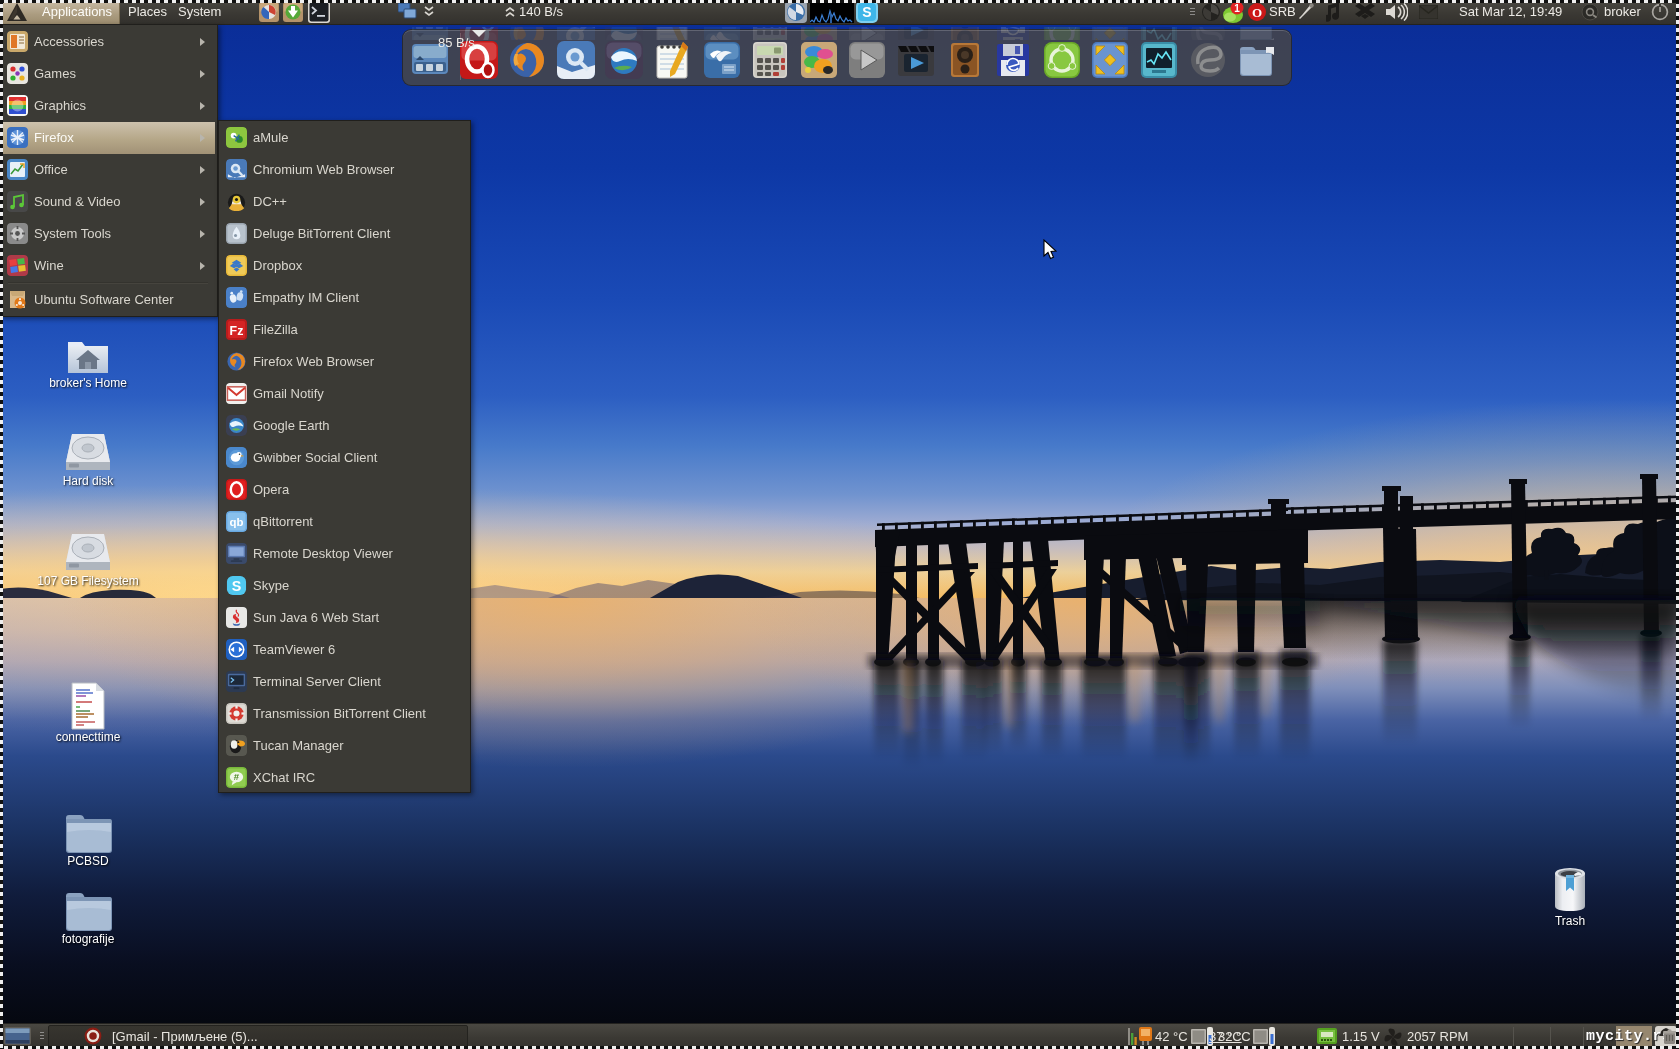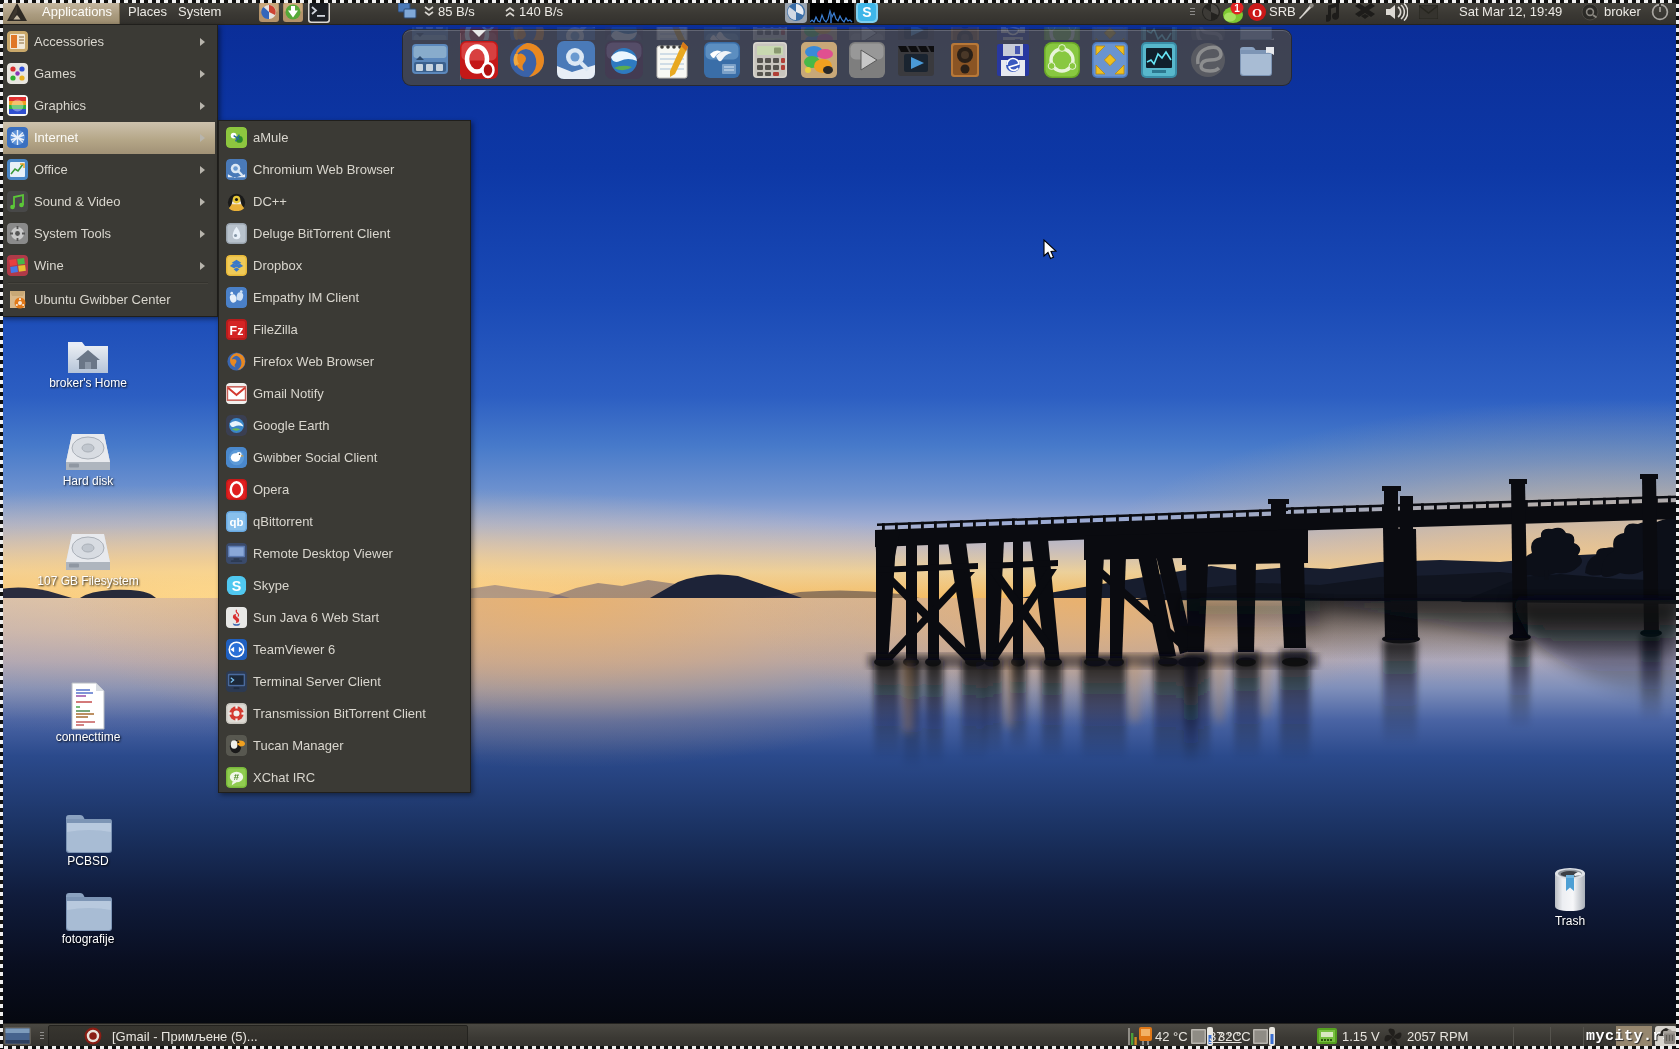--- a/index.html
+++ b/index.html
@@ -754,21 +754,21 @@
     </svg>
 
     <svg class="abs" style="left:398px;top:3px" width="22" height="18" viewBox="0 0 22 18">
       <rect x="0" y="0" width="12" height="9" rx="1" fill="#4a79b8" stroke="#2c4a74"></rect>
       <rect x="6" y="6" width="12" height="9" rx="1" fill="#7fa8d8" stroke="#2c4a74"></rect>
     </svg>
     <svg class="abs" style="left:424px;top:6px" width="10" height="12" viewBox="0 0 10 12">
       <path d="M1 1 L5 4 L9 1" stroke="#d8d5cf" stroke-width="1.6" fill="none"></path>
       <path d="M1 6 L5 9 L9 6" stroke="#d8d5cf" stroke-width="1.6" fill="none"></path>
     </svg>
-    <div class="ptxt" style="left:438px;">85 B/s</div>
+    <div class="ptxt" style="left:438px;margin-top:31px;">85 B/s</div>
     <svg class="abs" style="left:505px;top:6px" width="10" height="12" viewBox="0 0 10 12">
       <path d="M1 5 L5 2 L9 5" stroke="#d8d5cf" stroke-width="1.6" fill="none"></path>
       <path d="M1 10 L5 7 L9 10" stroke="#d8d5cf" stroke-width="1.6" fill="none"></path>
     </svg>
     <div class="ptxt" style="left:519px;">140 B/s</div>
 
     <svg class="abs" style="left:785px;top:1px" width="22" height="22" viewBox="0 0 22 22">
       <rect x="0" y="0" width="22" height="22" rx="4" fill="#9aa4b0"></rect>
       <circle cx="11" cy="11" r="9" fill="#3a6ea8"></circle>
       <path d="M11 3 A8 8 0 0 1 18 14 L11 11 Z" fill="#e8ecf2"></path>
@@ -961,21 +961,21 @@
         </svg>
         <div class="lbl" style="">Graphics</div>
         <div class="arr"></div>
       </div>
     <div class="mrow hl" style="top:97px">
         <svg class="micon" width="21" height="21" viewBox="0 0 21 21">
           <rect width="21" height="21" rx="3" fill="#3a70c0"></rect>
           <circle cx="10.5" cy="10.5" r="7.5" fill="#5c92d8"></circle>
           <path d="M4 8 L17 13 M17 8 L4 13 M10.5 3 L10.5 18 M5 5.5 L16 15.5 M16 5.5 L5 15.5" stroke="#e8f0fa" stroke-width="1.4"></path>
         </svg>
-        <div class="lbl" style="color:#fbfaf6;">Internet</div>
+        <div class="lbl" style="color:#fbfaf6;">Firefox</div>
         <div class="arr"></div>
       </div>
     <div class="mrow" style="top:129px">
         <svg class="micon" width="21" height="21" viewBox="0 0 21 21">
           <rect width="21" height="21" rx="3" fill="#4a88c8"></rect>
           <rect x="3" y="3" width="15" height="15" rx="1" fill="#e8f0f8"></rect>
           <path d="M4 15 L8 10 L11 12 L16 5" stroke="#3a9a3a" stroke-width="1.6" fill="none"></path>
           <path d="M13 5 h4 v4" stroke="#e8a020" stroke-width="1.4" fill="none"></path>
         </svg>
         <div class="lbl" style="">Office</div>
@@ -1025,21 +1025,21 @@
           <path d="M3 2 h15 v17 h-15 z" fill="#d8b88a"></path>
           <path d="M3 2 h15 l-2 5 h-11 z" fill="#c8a876"></path>
           <circle cx="13" cy="14" r="5.5" fill="#e07818"></circle>
           <circle cx="13" cy="14" r="2" fill="#f8e8d8"></circle>
           <g fill="#f8e8d8">
             <circle cx="13" cy="10.2" r="1.1"></circle>
             <circle cx="9.8" cy="16" r="1.1"></circle>
             <circle cx="16.2" cy="16" r="1.1"></circle>
           </g>
         </svg>
-        <div class="lbl">Ubuntu Gwibber Center</div>
+        <div class="lbl">Ubuntu Software Center</div>
       </div>
   </div>
   <div id="submenu">
     <div class="srow" style="top:1px">
         <svg class="micon" width="22" height="22" viewBox="0 0 22 22">
           <rect width="22" height="22" rx="4" fill="#8dc63f"></rect>
           <circle cx="8" cy="9" r="3" fill="#fff"></circle>
           <circle cx="14" cy="13" r="3.6" fill="#2a8a2a"></circle>
           <path d="M8 9 L14 13 M14 8 L10 15" stroke="#2a6a9a" stroke-width="1.4"></path>
         </svg>

